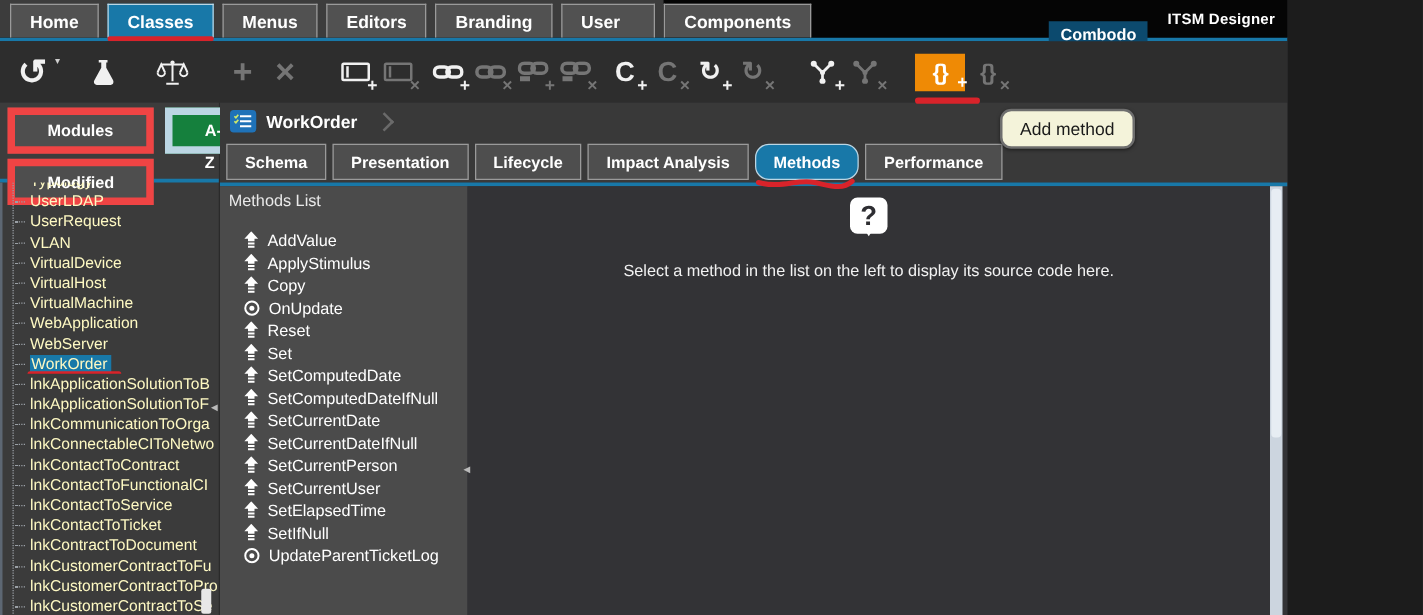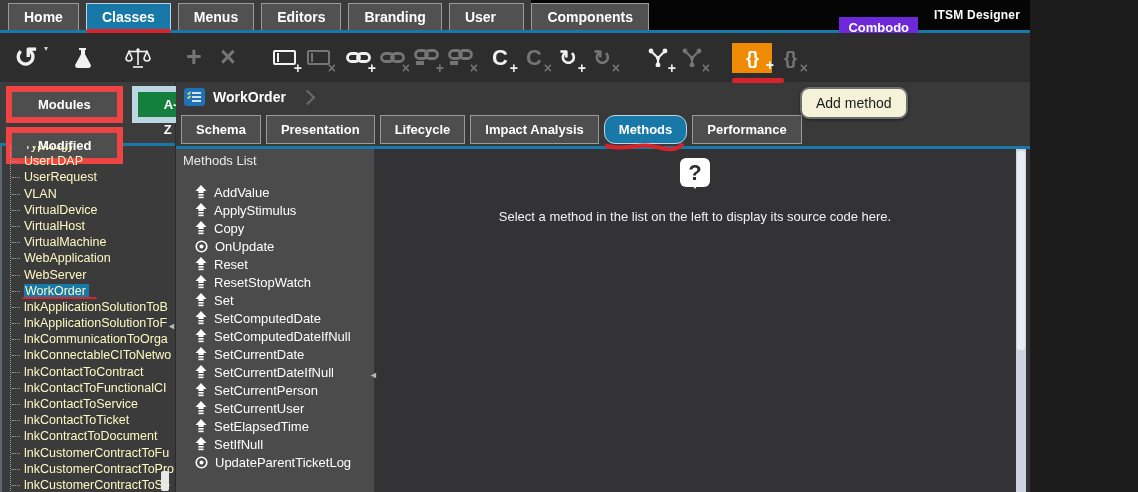--- a/index.html
+++ b/index.html
@@ -12,21 +12,21 @@
   .nav-left{display:flex;align-items:flex-end;gap:7px;background:#3c3c3c;
             width:531px;padding:3px 0 0 8px;box-sizing:border-box;}
   .nav-tab{position:relative;height:26px;line-height:26px;padding:0 15px;
            background:#515151;border:1px solid #9a9a9a;border-bottom:none;
            color:#fff;font-weight:bold;font-size:14px;cursor:default;}
   .nav-tab.active{background:#1878a8;border-color:#bcd6e4;}
   .nav-tab.active .ann-under{position:absolute;left:-1px;right:-1px;bottom:-3px;height:4px;
            background:#d8232a;border-radius:2px;}
   .nav-right{flex:1;display:flex;align-items:center;justify-content:flex-end;
              background:#050505;padding-right:10px;gap:16px;}
-  .badge{background:#6d28d9;color:#fff;font-weight:bold;font-size:13px;padding:3px 9px;margin-top:24px;}
+  .badge{background:#0c4a6e;color:#fff;font-weight:bold;font-size:13px;padding:3px 9px;margin-top:24px;}
   .app-title{color:#fff;font-weight:bold;font-size:12px;letter-spacing:.2px;}
 
   
   .toolbar{display:flex;align-items:center;height:49px;background:#2d2d2d;
            padding-left:8px;position:relative;}
   .tb{position:relative;min-width:32px;height:36px;display:flex;align-items:center;
       justify-content:center;margin-left:2px;color:#f1f1f1;cursor:pointer;}
   .tb.disabled{color:#757575;cursor:default;}
   .tb.gap-l{margin-left:24px;} .tb.gap-s{margin-left:8px;}
   .tb.hl{background:#ef8a05;color:#fff;width:40px;height:30px;min-width:40px;}
@@ -385,30 +385,20 @@
                 <span>Reset</span>
               </li>
               <li>
                 <span style="display: inline-flex;">
                   <svg width="12" height="14" viewBox="0 0 12 14">
                     <path fill="#fff" d="M6 0 L11.5 6 H8.6 V8 H3.4 V6 H0.5 Z"></path>
                     <rect x="3.4" y="9" width="5.2" height="1.6" fill="#fff"></rect>
                     <rect x="3.4" y="11.6" width="5.2" height="1.6" fill="#fff"></rect>
                   </svg>
                 </span>
-                <span>ResetStopWatch</span>
-              </li>
-              <li>
-                <span style="display: inline-flex;">
-                  <svg width="12" height="14" viewBox="0 0 12 14">
-                    <path fill="#fff" d="M6 0 L11.5 6 H8.6 V8 H3.4 V6 H0.5 Z"></path>
-                    <rect x="3.4" y="9" width="5.2" height="1.6" fill="#fff"></rect>
-                    <rect x="3.4" y="11.6" width="5.2" height="1.6" fill="#fff"></rect>
-                  </svg>
-                </span>
                 <span>Set</span>
               </li>
               <li>
                 <span style="display: inline-flex;">
                   <svg width="12" height="14" viewBox="0 0 12 14">
                     <path fill="#fff" d="M6 0 L11.5 6 H8.6 V8 H3.4 V6 H0.5 Z"></path>
                     <rect x="3.4" y="9" width="5.2" height="1.6" fill="#fff"></rect>
                     <rect x="3.4" y="11.6" width="5.2" height="1.6" fill="#fff"></rect>
                   </svg>
                 </span>

